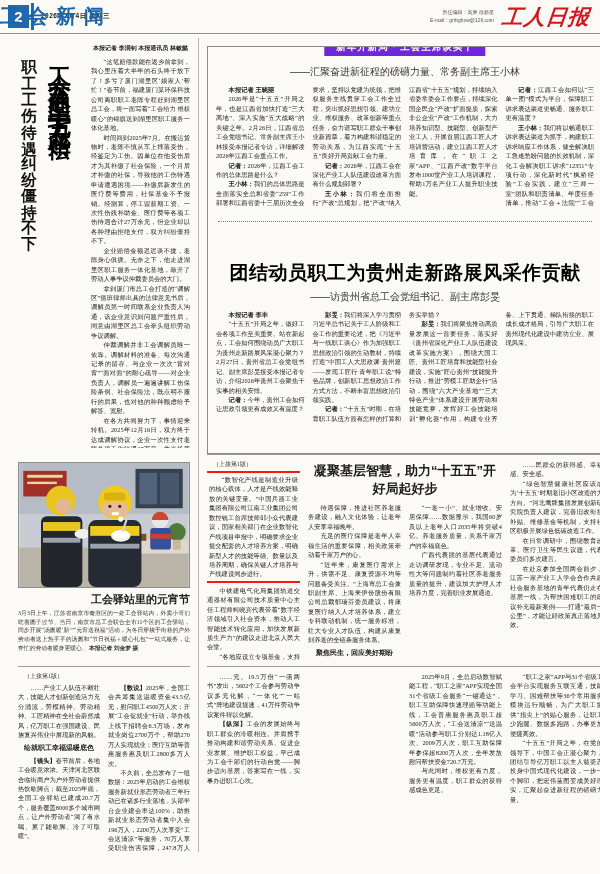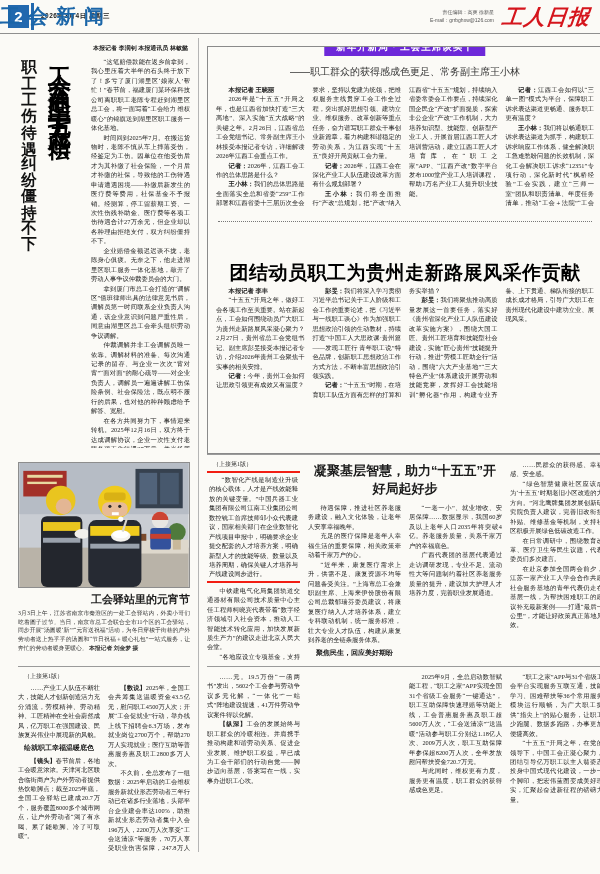--- a/index.html
+++ b/index.html
@@ -215,35 +215,36 @@
       </div>
     </div>
   </div>
 
   <div class="right-area">
 
     <div class="sec1">
       <div class="interviews-box">
         <div class="series-badge">新年开新局 · 工会主席谈实干</div>
 
-        <div class="hl-sub">——职工群众的获得感成色更足、常务副主席王小林</div>
+        <div class="hl-sub">——汇聚奋进新征程的磅礴力量、常务副主席王小林</div>
         <div class="cols4 i1body">
             <p class="para"><b>本报记者 王晓丽</b><span></span></p>
             <p class="para"><b></b><span>2026年是“十五五”开局之年，也是江西省加快打造“三大高地”、深入实施“五大战略”的关键之年。2月26日，江西省总工会党组书记、常务副主席王小林接受本报记者专访，详细解读2026年江西工会重点工作。</span></p>
             <p class="para"><b>记者：</b><span>2026年，江西工会工作的总体思路是什么？</span></p>
             <p class="para"><b>王小林：</b><span>我们的总体思路是全面落实全总和省委“259”工作部署和江西省委十三届历次全会要求，坚持以党建为统领，把维权服务主线贯穿工会工作全过程，突出抓好思想引领、建功立业、维权服务、改革创新等重点任务，奋力谱写职工群众干事创业新篇章，着力构建和谐稳定的劳动关系，为江西实现“十五五”良好开局贡献工会力量。</span></p>
             <p class="para"><b>记者：</b><span>2026年，江西工会在深化产业工人队伍建设改革方面有什么规划部署？</span></p>
             <p class="para"><b>王小林：</b><span>我们将全面推行“产改”总规划，把“产改”纳入江西省“十五五”规划，持续纳入省委常委会工作要点，持续深化国企民企“产改”扩面提质，探索非公企业“产改”工作机制，大力培养知识型、技能型、创新型产业工人，开展首届江西工匠人才培训营活动，建立江西工匠人才培育库，在“职工之家”APP、“江西产改”数字平台发布1000堂产业工人培训课程，帮助1万名产业工人提升职业技能。</span></p>
             <p class="para"><b>记者：</b><span>江西工会如何以“三单一图”模式为平台，保障职工诉求表达渠道更畅通、服务职工更有温度？</span></p>
             <p class="para"><b>王小林：</b><span>我们将以畅通职工诉求表达渠道为抓手，构建职工诉求响应工作体系，健全解决职工急难愁盼问题的长效机制，深化工会解决职工诉求“12351”专项行动，深化新时代“枫桥经验”工会实践，建立“三师一室”团队和职责清单、年度任务清单，推动“工会＋法院”“工会＋人社”等部门联动化解劳动争议，常态化开展风险隐患排查和研判，切实把维权维稳工作做到职工心坎上。</span></p>
           </div>
 
         <div class="dotted-divider"></div>
 
         <h2 class="hl2">团结动员职工为贵州走新路展风采作贡献</h2>
+        <div class="hl-sub">——访贵州省总工会党组书记、副主席彭旻</div>
         <div class="cols4 i2body">
             <p class="para"><b>本报记者 李丰</b><span></span></p>
             <p class="para"><b></b><span>“十五五”开局之年，做好工会各项工作至关重要。站在新起点，工会如何围绕动员广大职工为贵州走新路展风采凝心聚力？2月27日，贵州省总工会党组书记、副主席彭旻接受本报记者专访，介绍2026年贵州工会聚焦干实事的相关安排。</span></p>
             <p class="para"><b>记者：</b><span>今年，贵州工会如何让思政引领更有成效又有温度？</span></p>
             <p class="para"><b>彭旻：</b><span>我们将深入学习贯彻习近平总书记关于工人阶级和工会工作的重要论述，把《习近平与一线职工谈心》作为加强职工思想政治引领的生动教材，持续打造“中国工人大思政课·贵州篇——发现工匠行 青年职工说”特色品牌，创新职工思想政治工作方式方法，不断丰富思想政治引领实践。</span></p>
             <p class="para"><b>记者：</b><span>“十五五”时期，在培育职工队伍方面有怎样的打算和务实举措？</span></p>
             <p class="para"><b>彭旻：</b><span>我们将聚焦推动高质量发展这一首要任务，落实好《贵州省深化产业工人队伍建设改革实施方案》，围绕大国工匠、贵州工匠培育和技能型社会建设，实施“匠心贵州”技能提升行动，推进“劳模工匠助企行”活动，围绕“六大产业基地”“三大特色产业”体系建设开展劳动和技能竞赛，发挥好工会技能培训“孵化器”作用，构建专业齐备、上下贯通、梯队衔接的职工成长成才格局，引导广大职工在贵州现代化建设中建功立业、展现风采。</span></p>
           </div>
       </div>
     </div>

